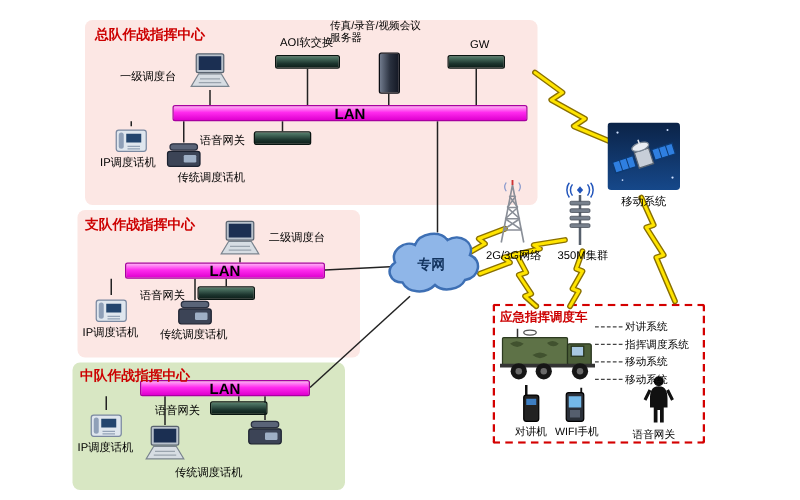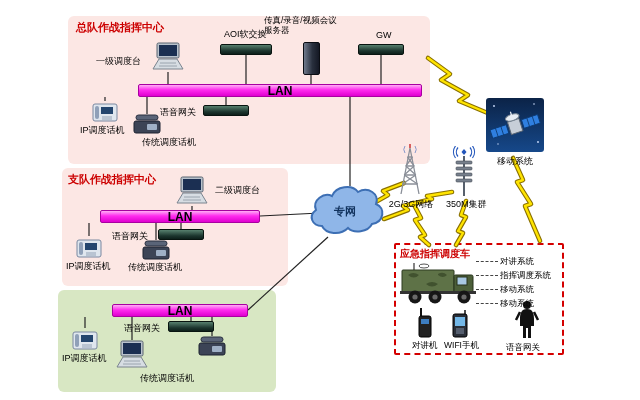--- a/index.html
+++ b/index.html
@@ -128,20 +128,21 @@
     <path d="M10 17 H20 M10 19 H20" stroke="#93a2b6"></path>
   </svg>
   <div class="lbl" style="left:66px;top:260px">IP调度话机</div>
   <svg class="icon" style="left:142px;top:240px" width="28" height="20" viewBox="0 0 28 20">
     <rect x="1" y="7" width="26" height="12" rx="2" fill="#3c4456" stroke="#1c2230"></rect>
     <rect x="3" y="1" width="22" height="5" rx="2.5" fill="#5a6478" stroke="#2a3040"></rect>
     <rect x="14" y="10" width="10" height="6" rx="1" fill="#9fb0c6"></rect>
   </svg>
   <div class="lbl" style="left:128px;top:261px">传统调度话机</div>
 
+  <div class="box-title" style="left:64px;top:293px">中队作战指挥中心</div>
   <div class="lan" style="left:112px;top:304px;width:136px">LAN</div>
   <div class="lbl" style="left:124px;top:322px">语音网关</div>
   <div class="dev dev-flat" style="left:168px;top:321px;width:46px"></div>
   <svg class="icon" style="left:72px;top:328px" width="26" height="22" viewBox="0 0 26 22">
     <rect x="1" y="4" width="24" height="17" rx="2" fill="#dfe6ee" stroke="#7a88a0"></rect>
     <rect x="9" y="7" width="12" height="7" fill="#23456e"></rect>
     <rect x="3" y="6" width="4" height="13" rx="2" fill="#8fa0b8"></rect>
     <path d="M10 17 H20 M10 19 H20" stroke="#93a2b6"></path>
   </svg>
   <div class="lbl" style="left:62px;top:352px">IP调度话机</div>

